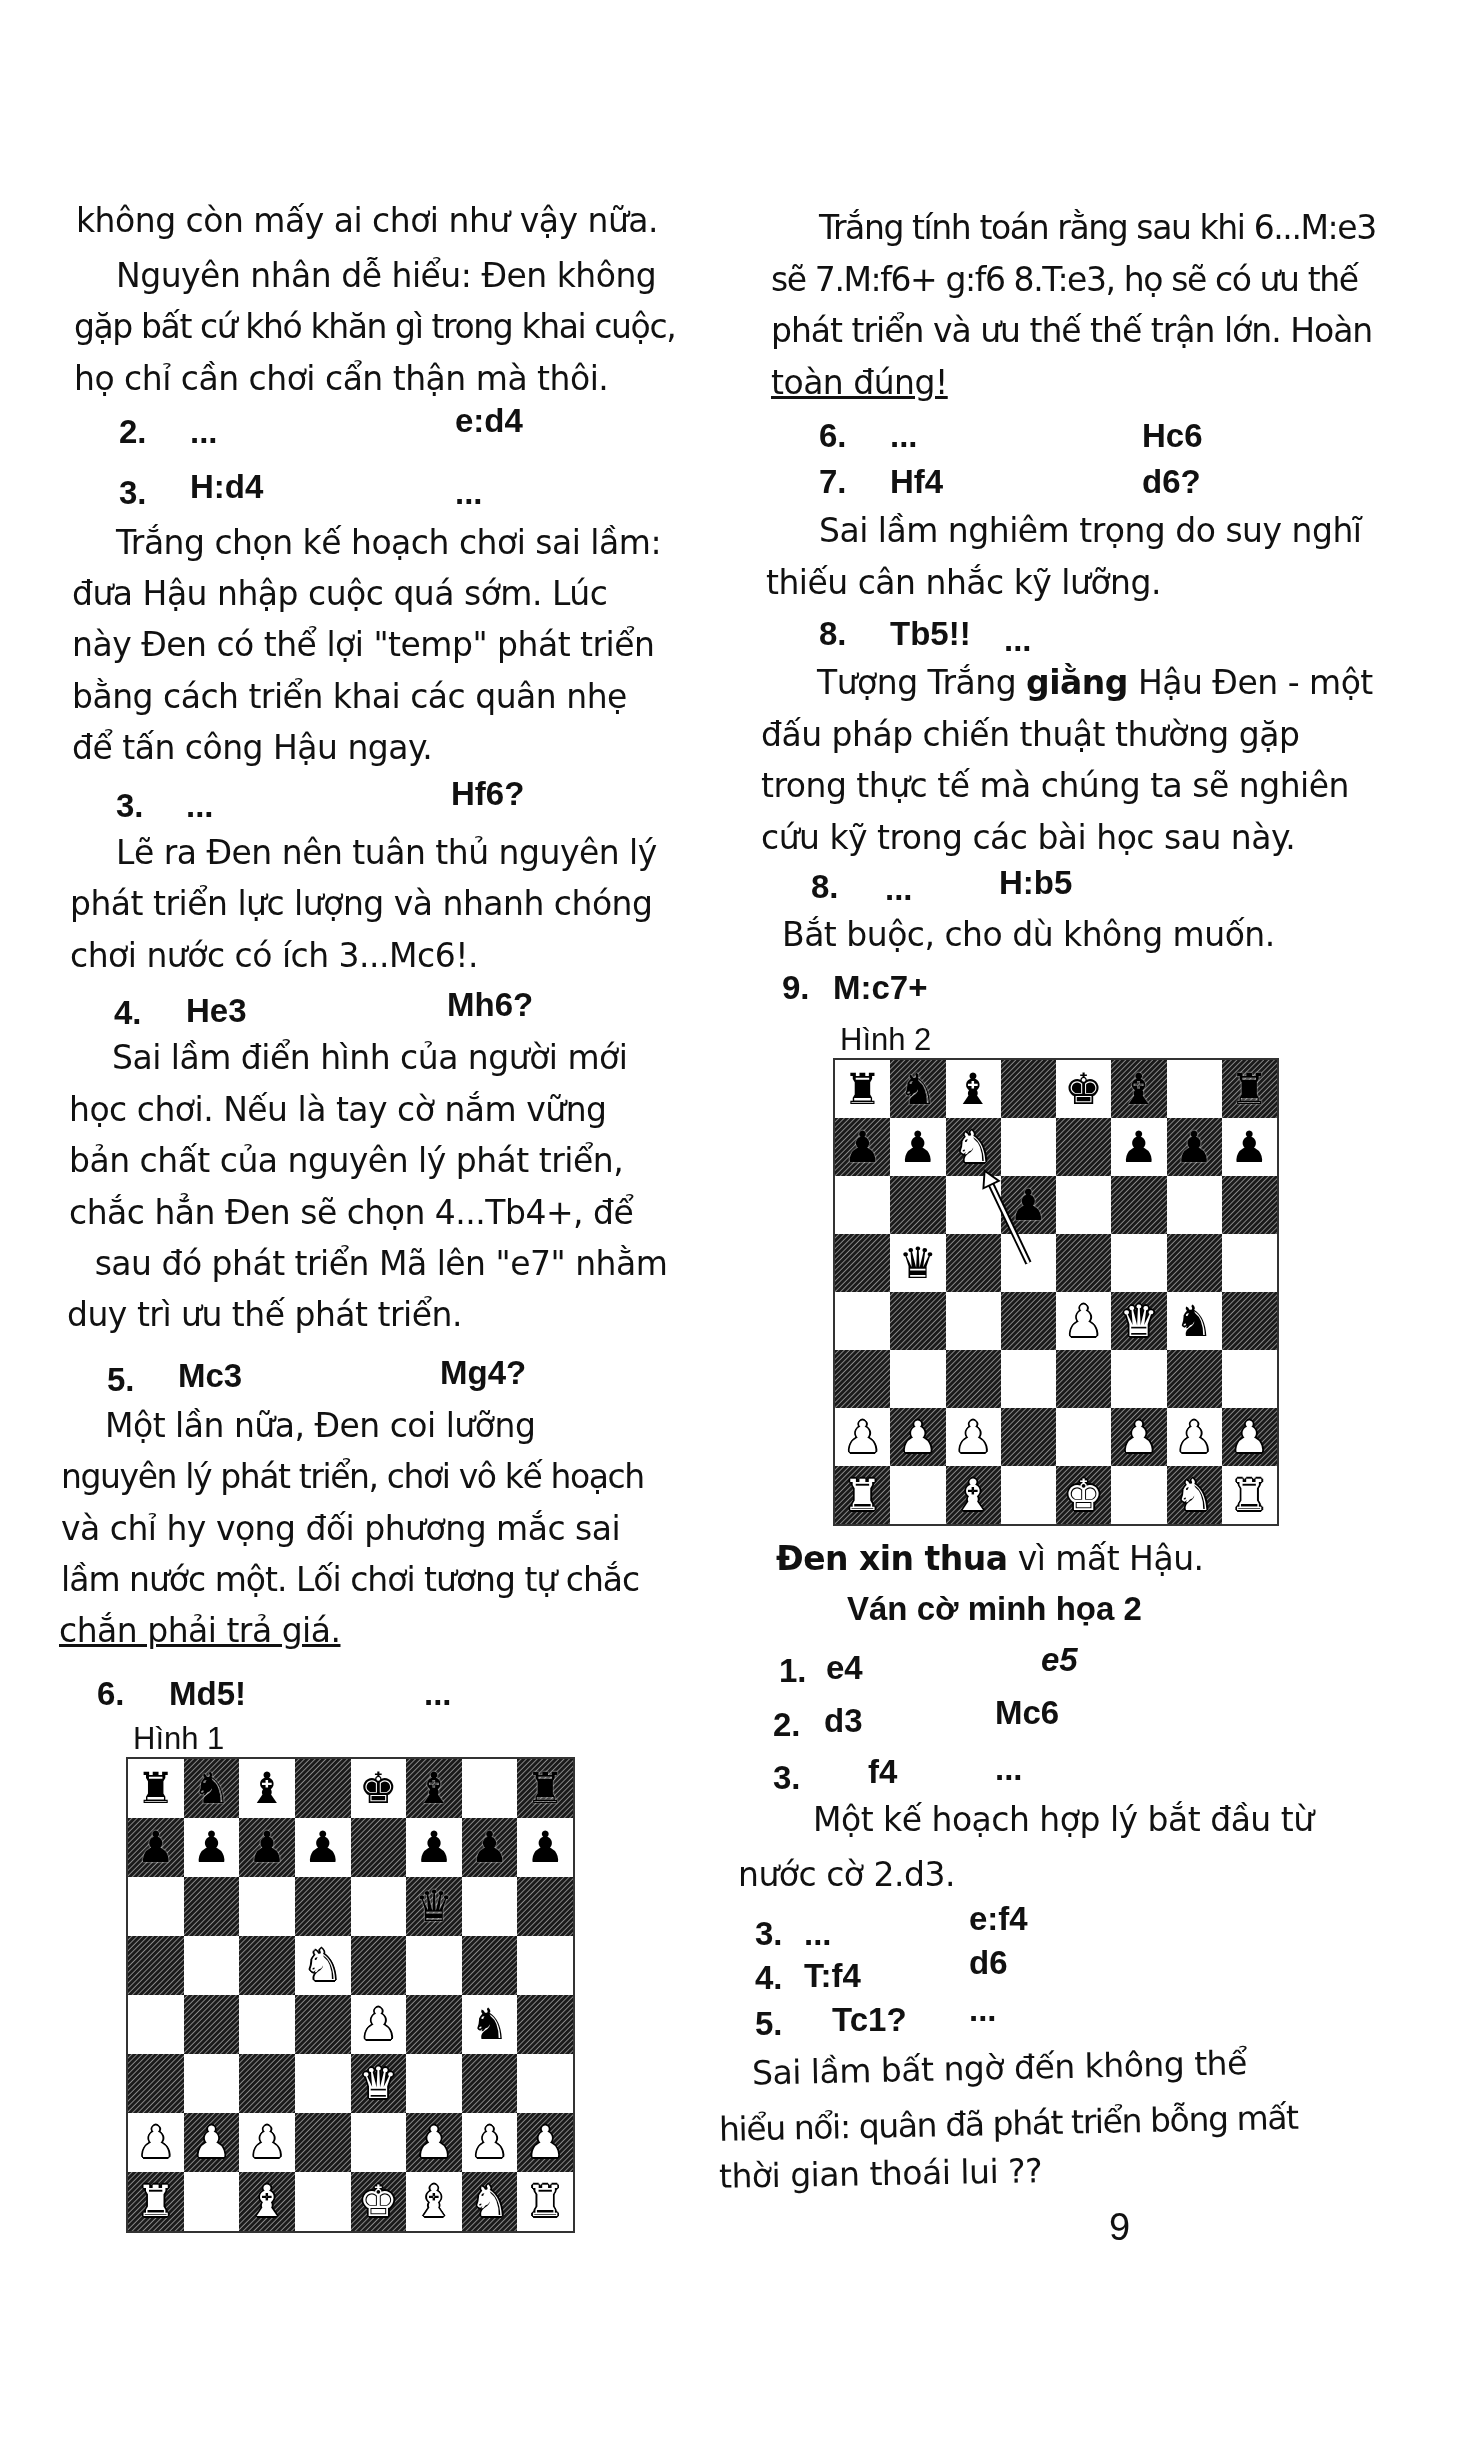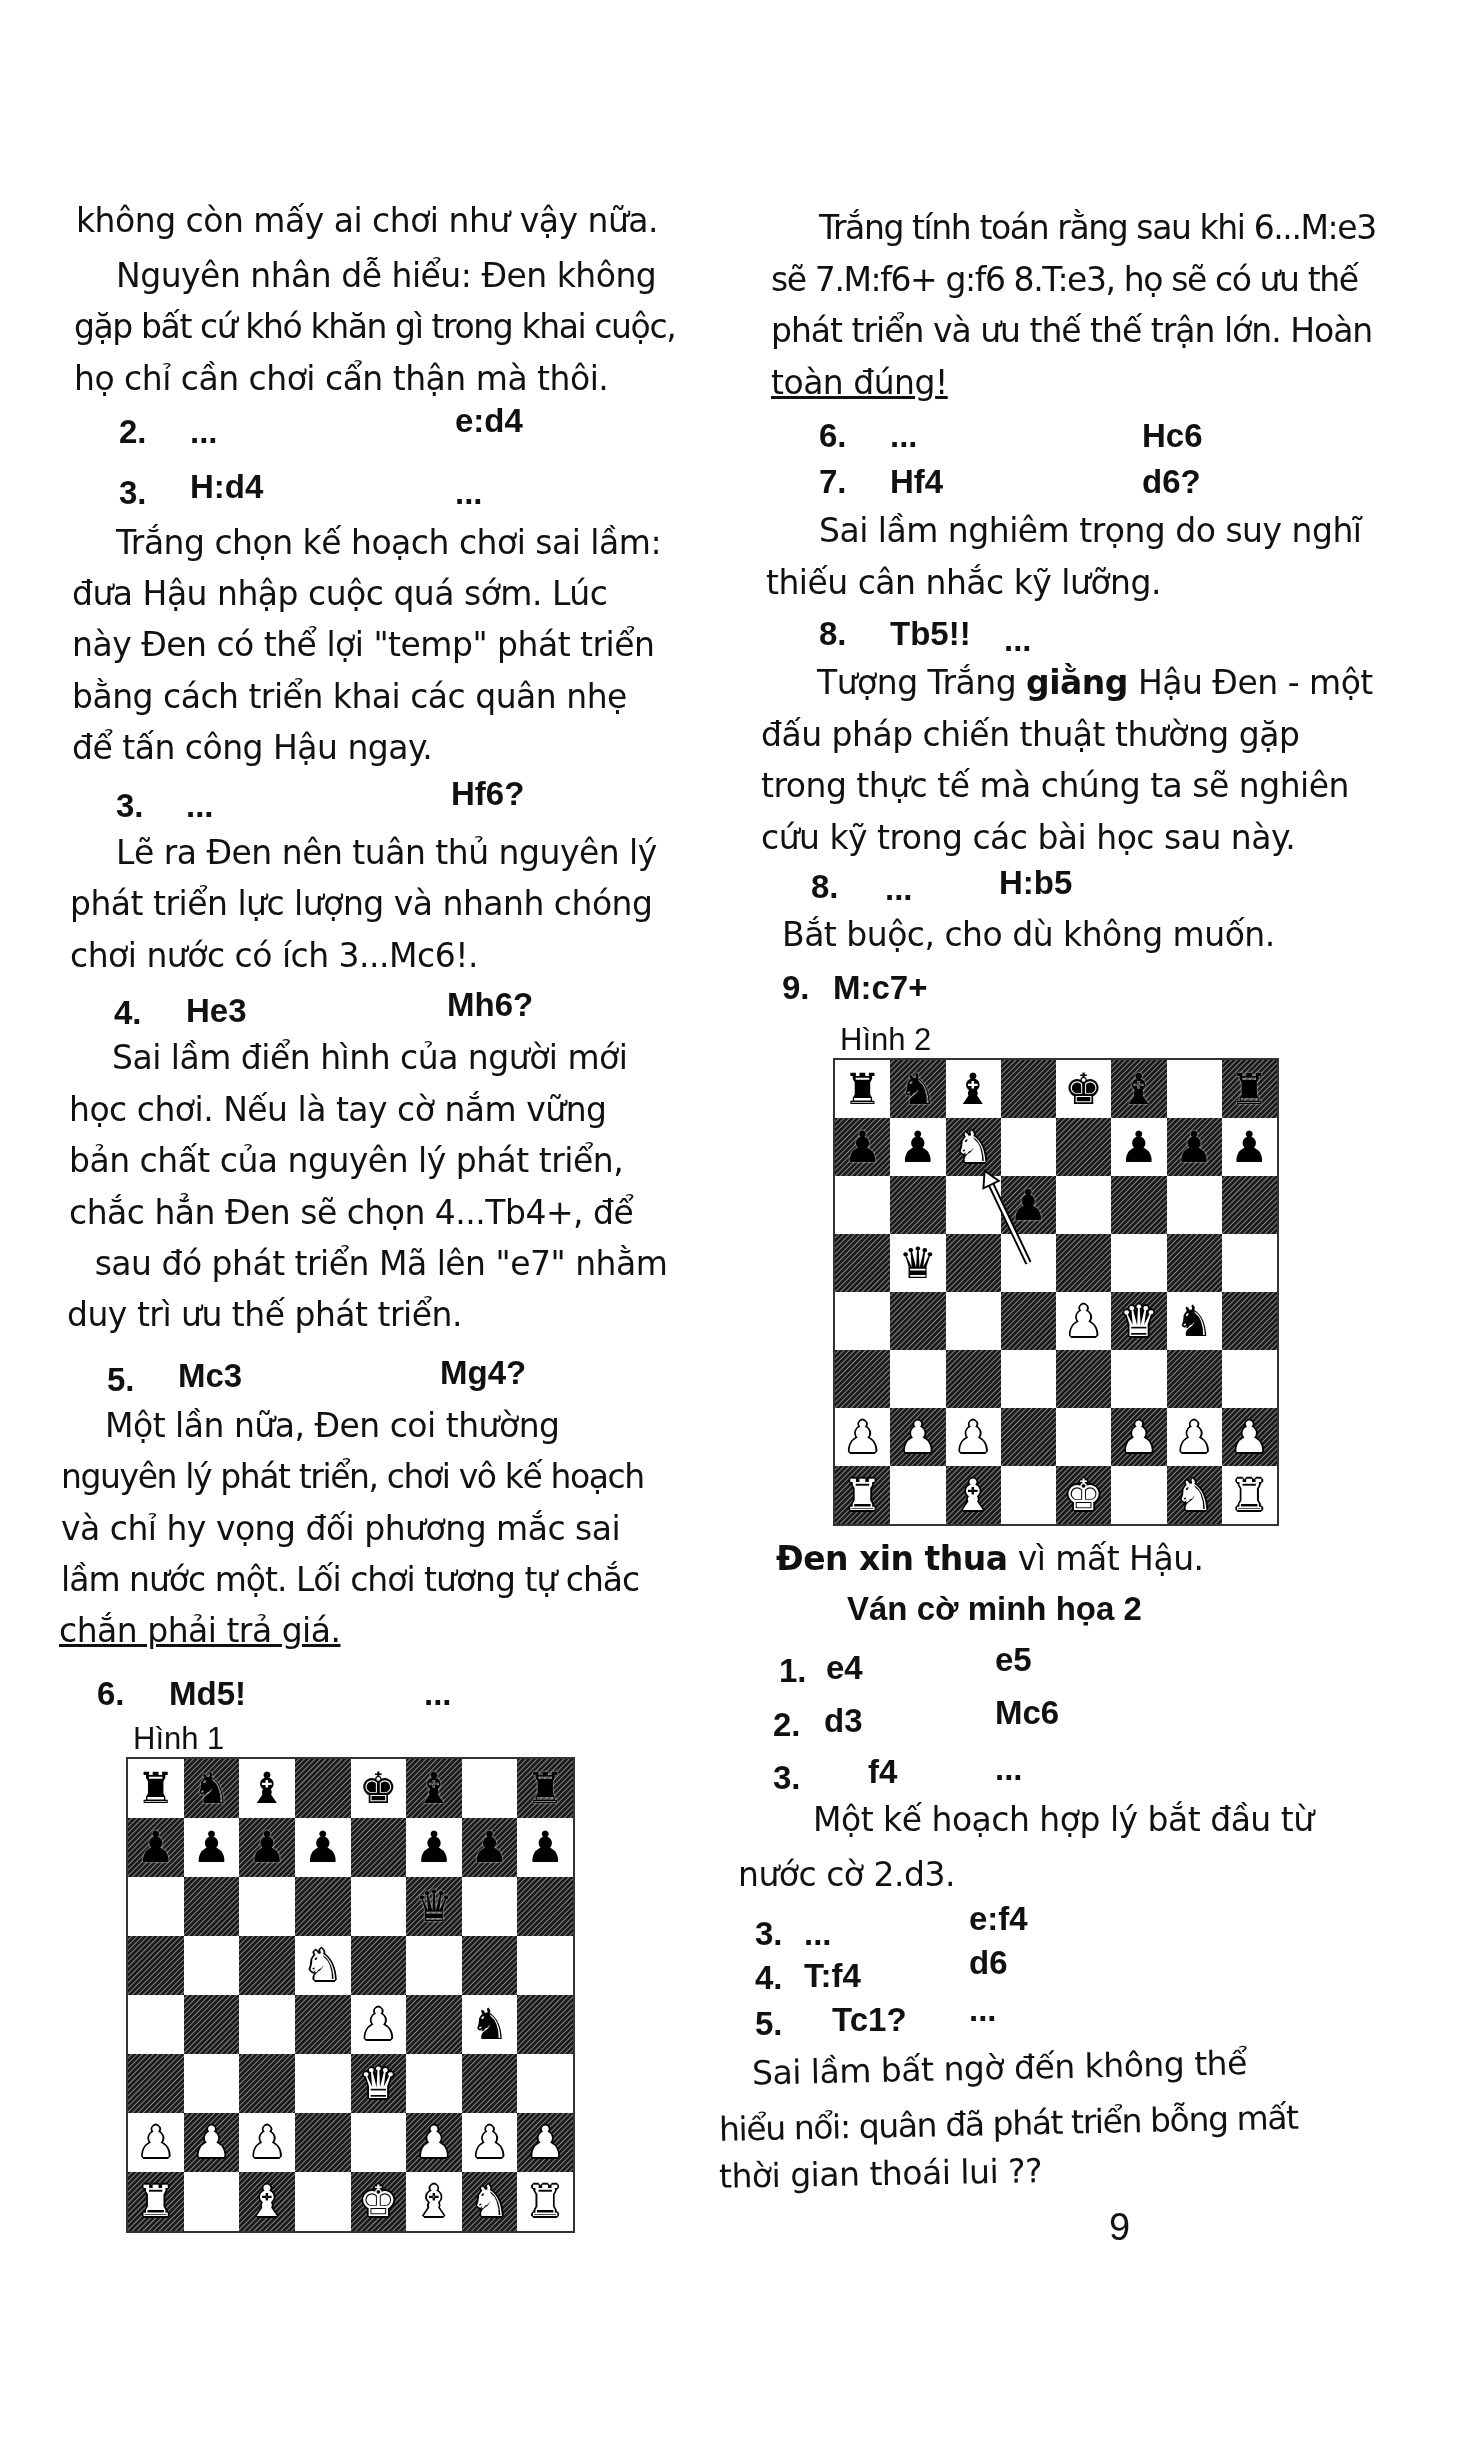--- a/index.html
+++ b/index.html
@@ -69,21 +69,21 @@
   <div class="ln" style="left:69px;top:1192px;width:624px;">chắc hẳn Đen sẽ chọn 4...Tb4+, để</div>
   <div class="ln" style="left:69px;top:1243px;width:624px;text-align:center;">sau đó phát triển Mã lên "e7" nhằm</div>
   <div class="ln" style="left:67px;top:1294px;">duy trì ưu thế phát triển.</div>
 
   <div>
     <span class="mv" style="left:107px;top:1359px;">5.</span>
     <span class="mv" style="left:178px;top:1355px;">Mc3</span>
     <span class="mv" style="left:440px;top:1352px;">Mg4?</span>
   </div>
 
-  <div class="ln" style="left:105px;top:1405px;width:579px;">Một lần nữa, Đen coi thường</div>
+  <div class="ln" style="left:105px;top:1405px;width:579px;">Một lần nữa, Đen coi lưỡng</div>
   <div class="ln" style="left:61px;top:1456px;width:622px;letter-spacing:-1.4px;">nguyên lý phát triển, chơi vô kế hoạch</div>
   <div class="ln" style="left:61px;top:1508px;width:622px;">và chỉ hy vọng đối phương mắc sai</div>
   <div class="ln" style="left:61px;top:1559px;width:622px;letter-spacing:-1px;">lầm nước một. Lối chơi tương tự chắc</div>
   <div class="ln" style="left:59px;top:1610px;text-decoration:underline;">chắn phải trả giá.</div>
 
   <div>
     <span class="mv" style="left:97px;top:1673px;">6.</span>
     <span class="mv" style="left:169px;top:1673px;">Md5!</span>
     <span class="mv" style="left:424px;top:1673px;">...</span>
   </div>
@@ -397,21 +397,21 @@
   <div class="ln" style="left:776px;top:1538px;">
     <span class="b">Đen xin thua</span>
     <span>vì mất Hậu.</span>
   </div>
 
   <div class="mv" style="left:847px;top:1588px;">Ván cờ minh họa 2</div>
 
   <div>
     <span class="mv" style="left:779px;top:1650px;">1.</span>
     <span class="mv" style="left:826px;top:1647px;">e4</span>
-    <span class="mv" style="left:995px;top:1639px;">e5</span>
+    <span class="mv" style="left:1041px;top:1639px;font-style:italic;">e5</span>
   </div>
   <div>
     <span class="mv" style="left:773px;top:1704px;">2.</span>
     <span class="mv" style="left:824px;top:1700px;">d3</span>
     <span class="mv" style="left:995px;top:1692px;">Mc6</span>
   </div>
   <div>
     <span class="mv" style="left:773px;top:1757px;">3.</span>
     <span class="mv" style="left:868px;top:1751px;">f4</span>
     <span class="mv" style="left:995px;top:1748px;">...</span>

